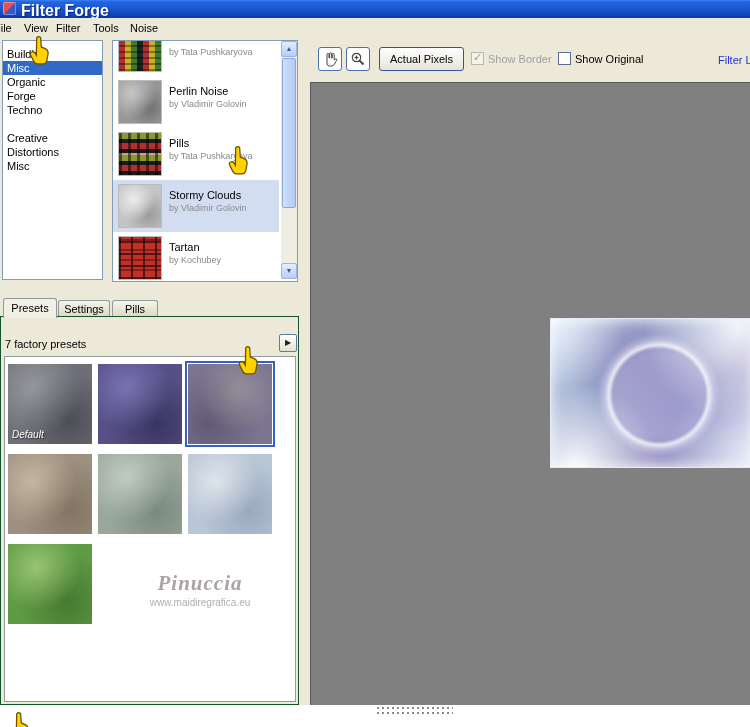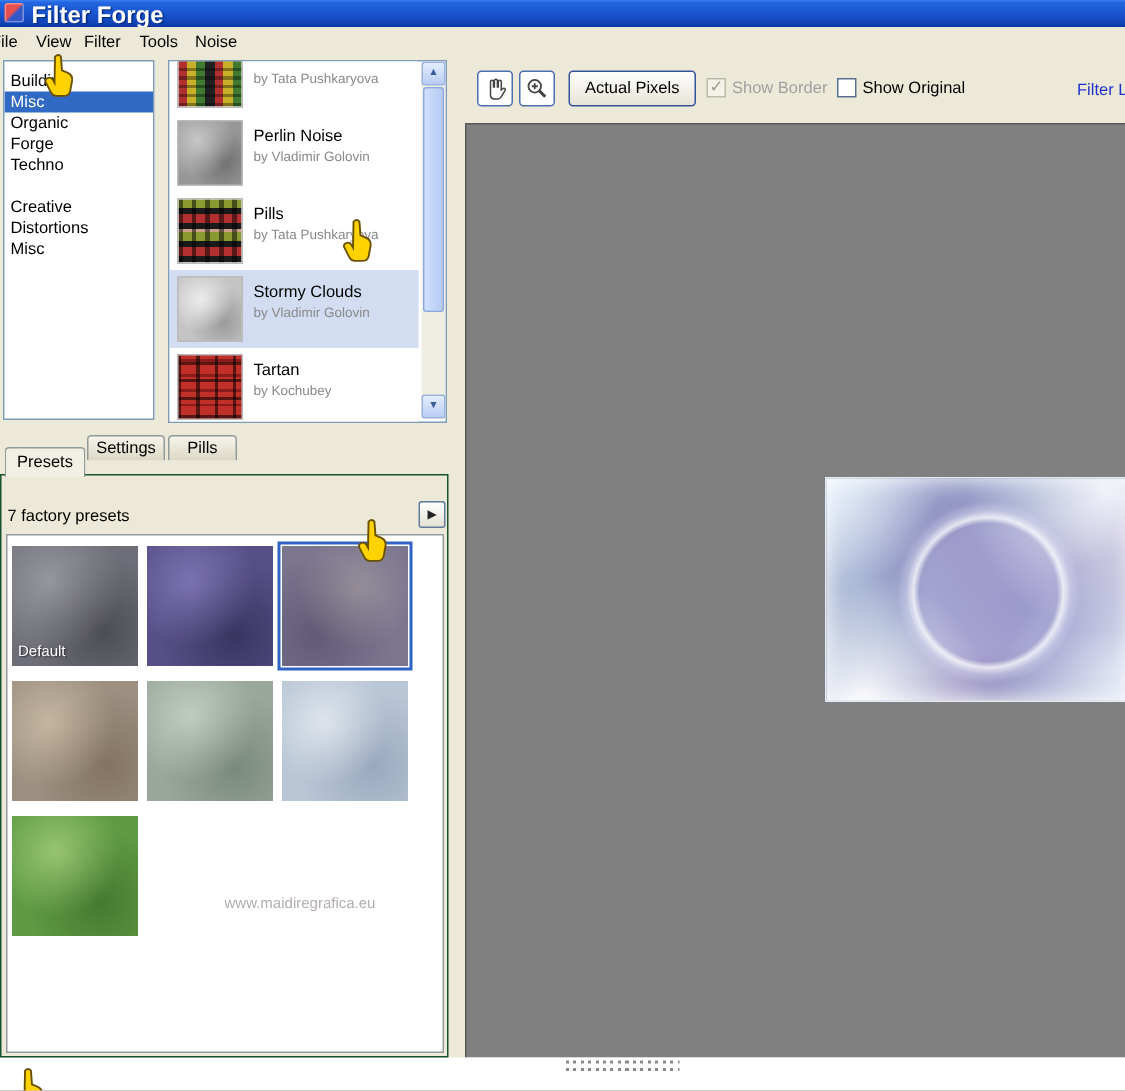--- a/index.html
+++ b/index.html
@@ -53,33 +53,33 @@
              repeating-linear-gradient(0deg,#c03028 0 8px,#8a1c1c 8px 10px),#b02828;}
   
   .vscroll{position:absolute;right:0;top:0;width:16px;height:238px;background:#EFEEE3;}
   .sb-btn{position:absolute;left:0;width:16px;height:16px;border:1px solid #9cb5e0;border-radius:2px;
           box-sizing:border-box;background:linear-gradient(180deg,#e4edfd,#b9cdf4);
           color:#3a5a9a;font-size:7px;line-height:14px;text-align:center;}
   .sb-up{top:0;} .sb-down{bottom:0;top:auto;}
   .sb-thumb{position:absolute;left:1px;top:17px;width:14px;height:150px;border:1px solid #89a7e0;border-radius:2px;
             box-sizing:border-box;background:linear-gradient(90deg,#cfe0fb,#b5cbf5);}
   
-  .tab{position:absolute;top:290px;height:17px;line-height:16px;text-align:center;
+  .tab{position:absolute;top:300px;height:17px;line-height:16px;text-align:center;
        border:1px solid #919B9C;border-bottom:none;border-radius:3px 3px 0 0;
        background:linear-gradient(#f6f4ec,#dcd8c4);z-index:1;box-sizing:border-box;}
   .tab.active{top:298px;height:20px;line-height:19px;background:#F2F0E4;z-index:3;}
   .tabpanel{position:absolute;left:0;top:316px;width:299px;height:389px;
             border:1px solid #14532d;box-sizing:border-box;background:#ECE9D8;z-index:2;}
   .presets-count{position:absolute;left:4px;top:21px;}
   .arrow-btn{position:absolute;left:278px;top:17px;width:18px;height:18px;box-sizing:border-box;
              border:1px solid #5f7c9e;border-radius:2px;background:linear-gradient(#fff,#e3e1d1);
              font-size:8px;line-height:16px;text-align:center;color:#222;}
   .presets-box{position:absolute;left:3px;top:39px;width:292px;height:346px;background:#fff;
                border:1px solid #919B9C;box-sizing:border-box;}
-  .tile{position:absolute;width:84px;height:80px;}
+  .tile{position:absolute;width:84px;height:80px;font-style:italic;}
   .tile.sel{box-shadow:0 0 0 1px #fff,0 0 0 3px #3163C5;}
   .p1{background:radial-gradient(circle at 30% 30%,rgba(255,255,255,.28),transparent 60%),
       radial-gradient(circle at 72% 70%,rgba(0,0,0,.3),transparent 60%),#6e6e78;}
   .p2{background:radial-gradient(circle at 35% 30%,rgba(160,150,220,.5),transparent 55%),
       radial-gradient(circle at 70% 75%,rgba(0,0,20,.35),transparent 60%),#575088;}
   .p3{background:radial-gradient(circle at 60% 35%,rgba(200,190,170,.35),transparent 55%),
       radial-gradient(circle at 25% 75%,rgba(40,30,60,.3),transparent 60%),#7b7590;}
   .p4{background:radial-gradient(circle at 30% 35%,rgba(255,240,210,.4),transparent 55%),
       radial-gradient(circle at 75% 70%,rgba(70,50,30,.3),transparent 60%),#9d9080;}
   .p5{background:radial-gradient(circle at 35% 30%,rgba(230,240,225,.5),transparent 55%),
@@ -203,20 +203,21 @@
   <div class="presets-box">
     <div class="tile p1" style="left:3px;top:7px">
       <span class="default-label">Default</span>
     </div>
     <div class="tile p2" style="left:93px;top:7px"></div>
     <div class="tile p3 sel" style="left:183px;top:7px"></div>
     <div class="tile p4" style="left:3px;top:97px"></div>
     <div class="tile p5" style="left:93px;top:97px"></div>
     <div class="tile p6" style="left:183px;top:97px"></div>
     <div class="tile p7" style="left:3px;top:187px"></div>
+    <div class="watermark1">Pinuccia</div>
     <div class="watermark2">www.maidiregrafica.eu</div>
   </div>
 </div>
 
 <div class="right-toolbar">
   <div class="tool-btn" style="left:8px">
     <svg width="16" height="16" viewBox="0 0 16 16">
       <path fill="#fff" stroke="#444" stroke-width="1" d="M5 8 V3.5 a1 1 0 0 1 2 0 V7 h.6 V2.8 a1 1 0 0 1 2 0 V7 h.6 V3.5 a1 1 0 0 1 2 0 V9 l1.3-1 a.9.9 0 0 1 1.2 1.3 L12.5 13 q-1 2-3 2 H7.5 q-2 0-2.5-2 z"></path>
     </svg>
   </div>

